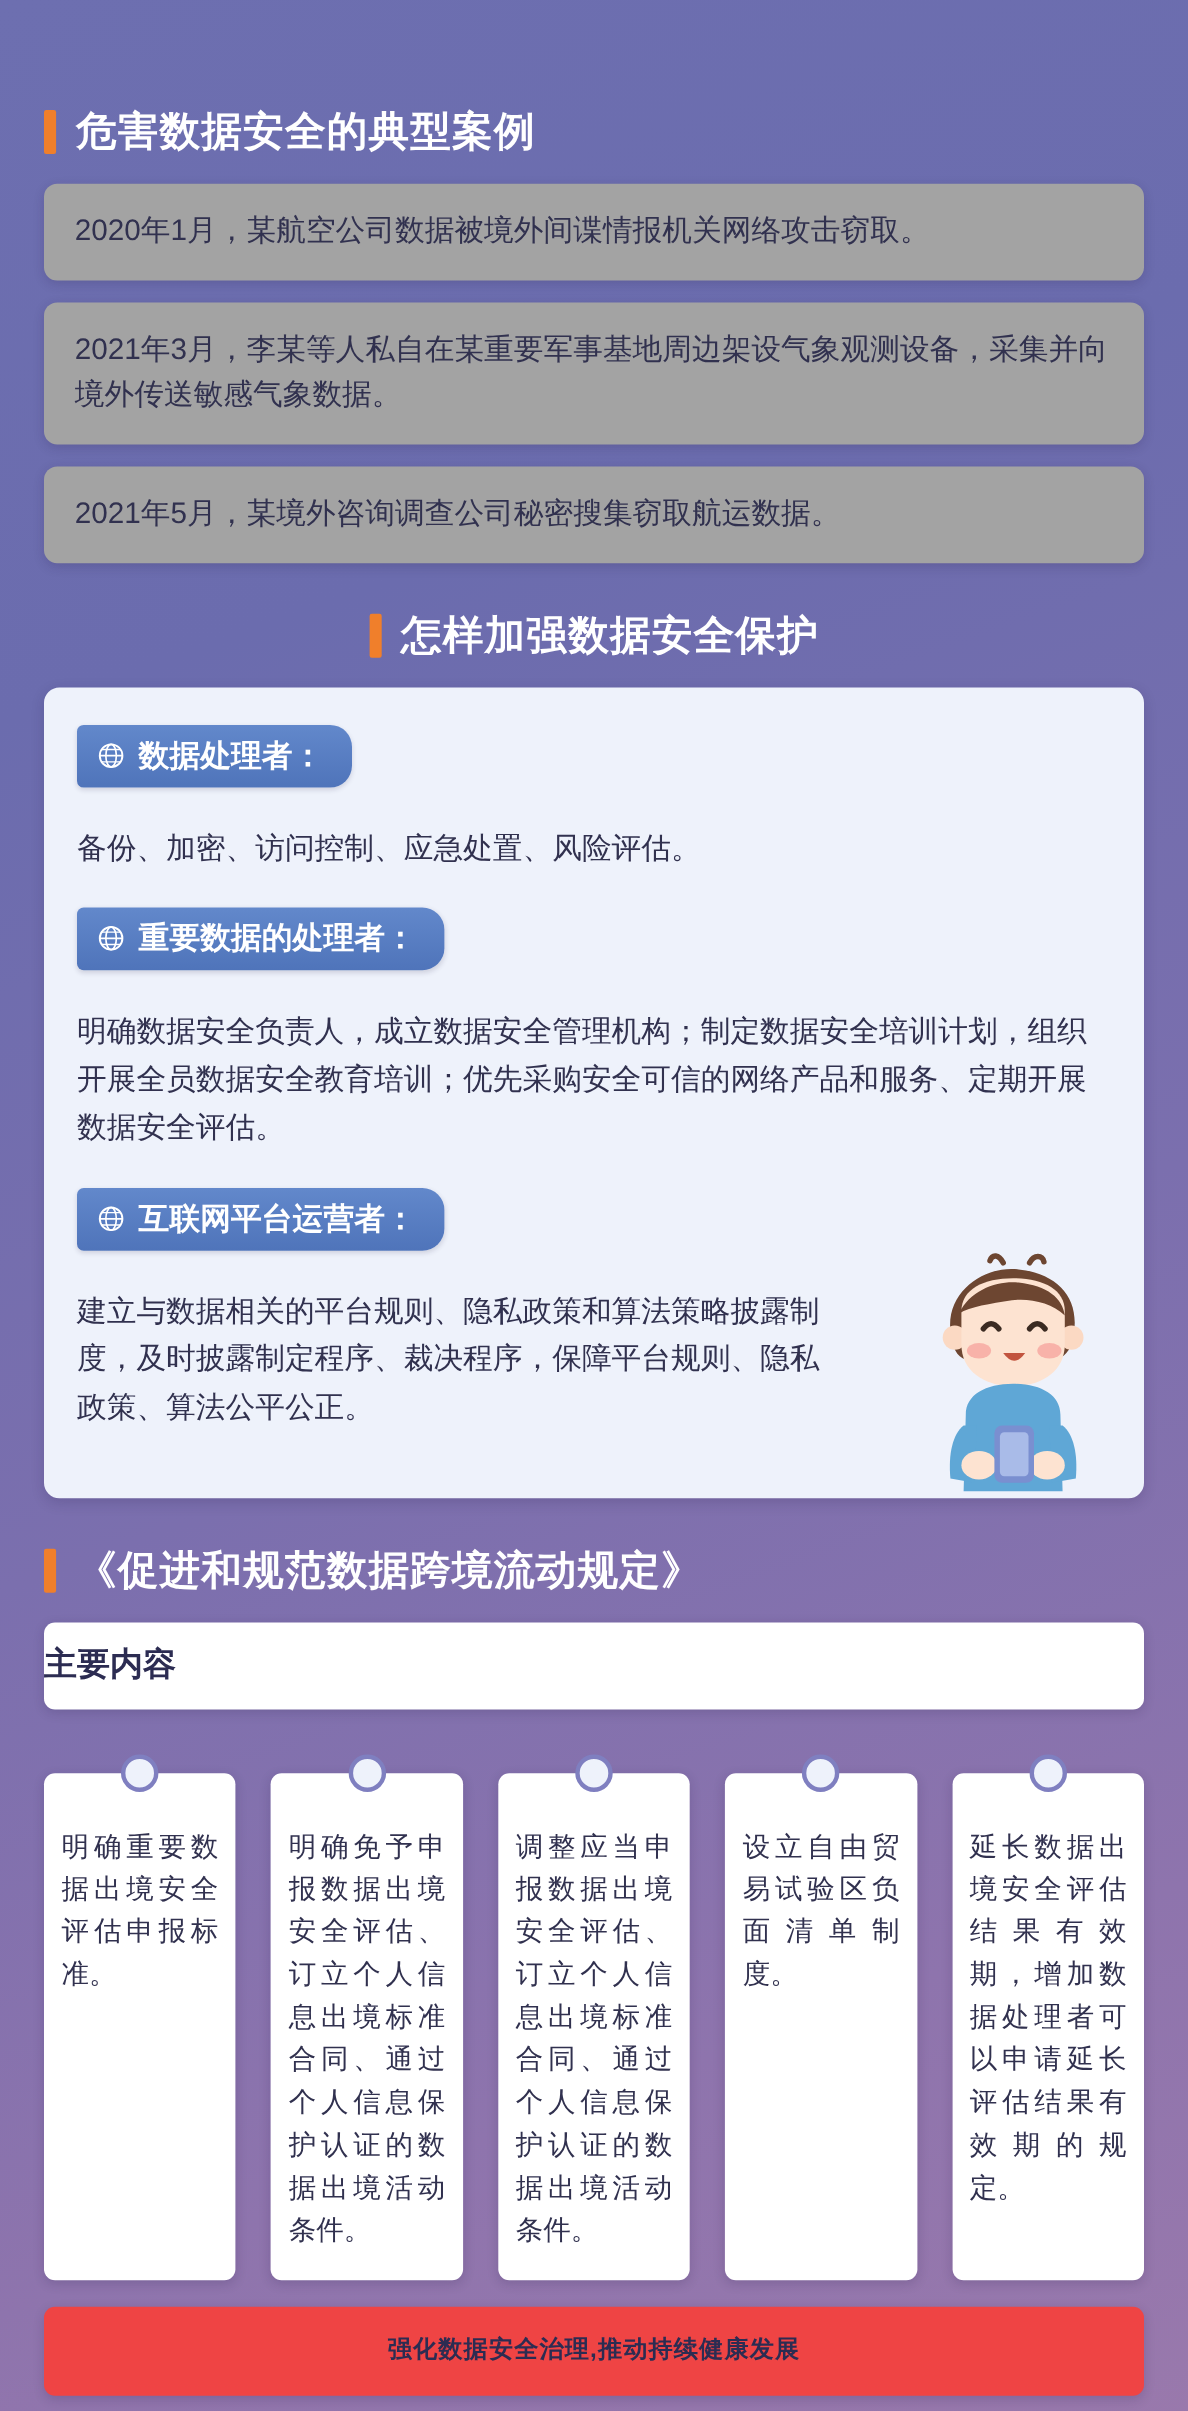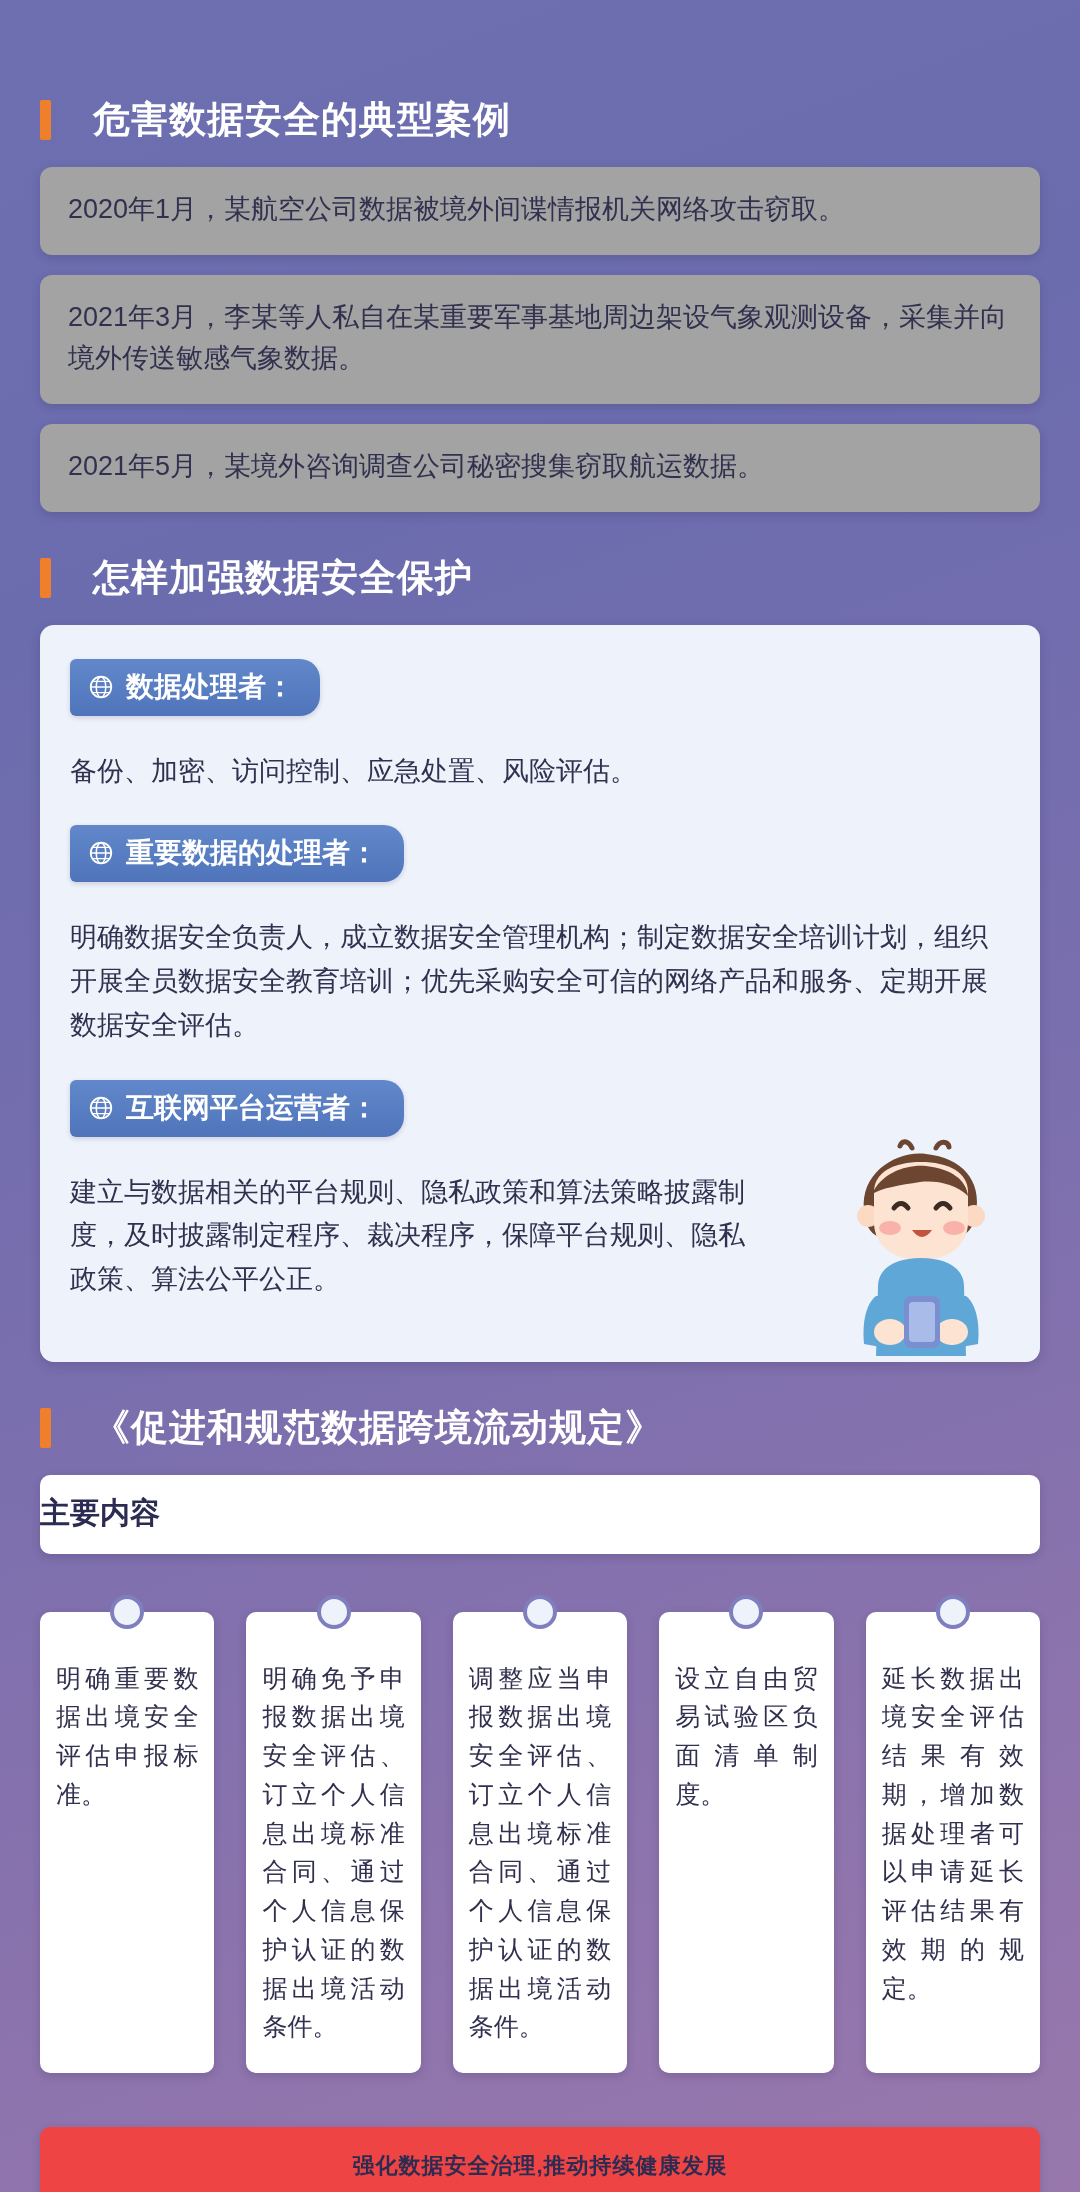--- a/index.html
+++ b/index.html
@@ -20,21 +20,20 @@
     min-height: 2192px;
     box-sizing: border-box;
     padding: 100px 40px 60px 40px;
   }
 
   
   .sec-head {
     display: flex;
     align-items: center;
     margin: 0 0 26px 0;
-    gap: 24px;
   }
   .sec-head .bar {
     width: 11px;
     height: 40px;
     background: #f07f2b;
     border-radius: 2px;
     margin-right: 18px;
     flex: none;
   }
   .sec-head .txt {
@@ -115,22 +114,21 @@
     color: #2c2c52;
     padding: 18px 0 20px 0;
     margin-bottom: 40px;
   }
 
   
   .cols {
     display: flex;
     justify-content: space-between;
     gap: 32px;
-    margin-bottom: 54px;
-    font-family: Liberation Serif, serif;
+    margin-bottom: 24px;
   }
   .col {
     position: relative;
     flex: 1 1 0;
     background: #ffffff;
     border-radius: 10px;
     box-shadow: 0 3px 10px rgba(40, 30, 70, 0.18);
     padding: 48px 16px 26px 16px;
     margin-top: 18px;
     box-sizing: border-box;
@@ -176,21 +174,21 @@
 
   <div class="sec-head">
     <span class="bar"></span>
     <span class="txt">危害数据安全的典型案例</span>
   </div>
 
   <div class="case-card">2020年1月，某航空公司数据被境外间谍情报机关网络攻击窃取。</div>
   <div class="case-card">2021年3月，李某等人私自在某重要军事基地周边架设气象观测设备，采集并向境外传送敏感气象数据。</div>
   <div class="case-card">2021年5月，某境外咨询调查公司秘密搜集窃取航运数据。</div>
 
-  <div class="sec-head" style="margin-top:46px;">
+  <div class="sec-head" style="margin-top:46px;justify-content:center;">
     <span class="bar"></span>
     <span class="txt">怎样加强数据安全保护</span>
   </div>
 
   <div class="panel">
 
     <div class="tag">
       <svg class="globe" viewBox="0 0 24 24">
         <circle cx="12" cy="12" r="9.5" fill="none" stroke="#ffffff" stroke-width="1.6"></circle>
         <ellipse cx="12" cy="12" rx="4.4" ry="9.5" fill="none" stroke="#ffffff" stroke-width="1.4"></ellipse>

